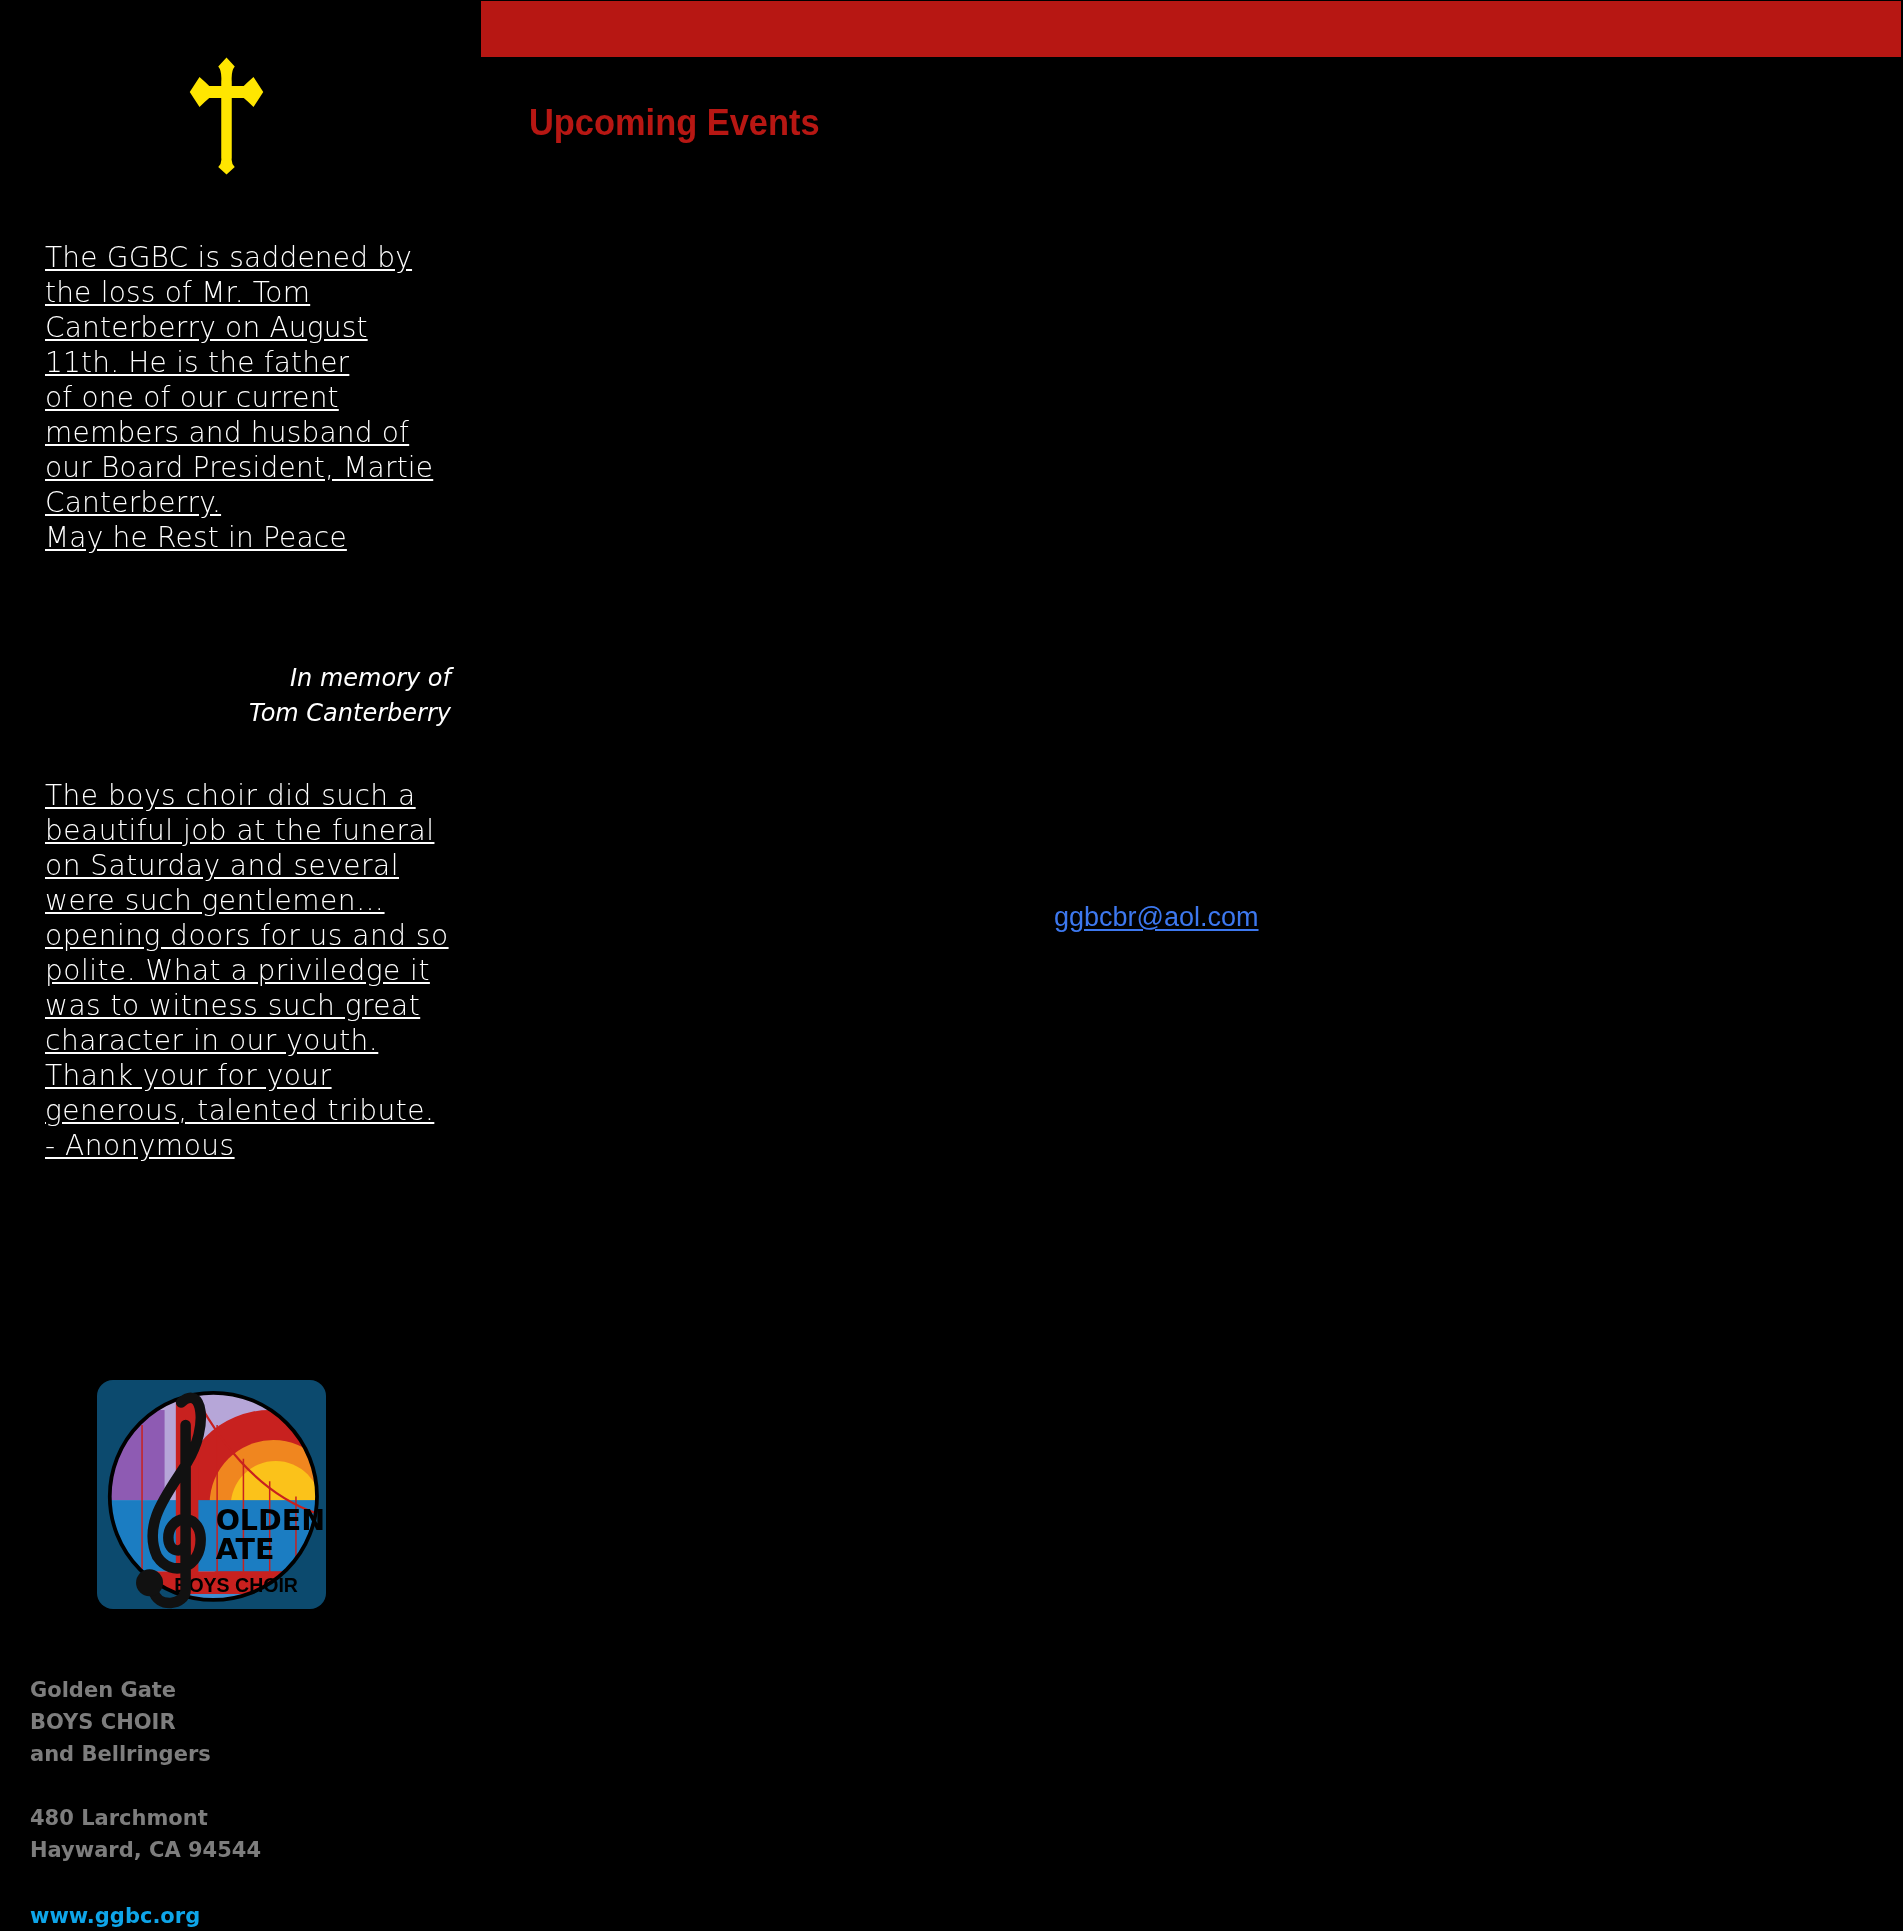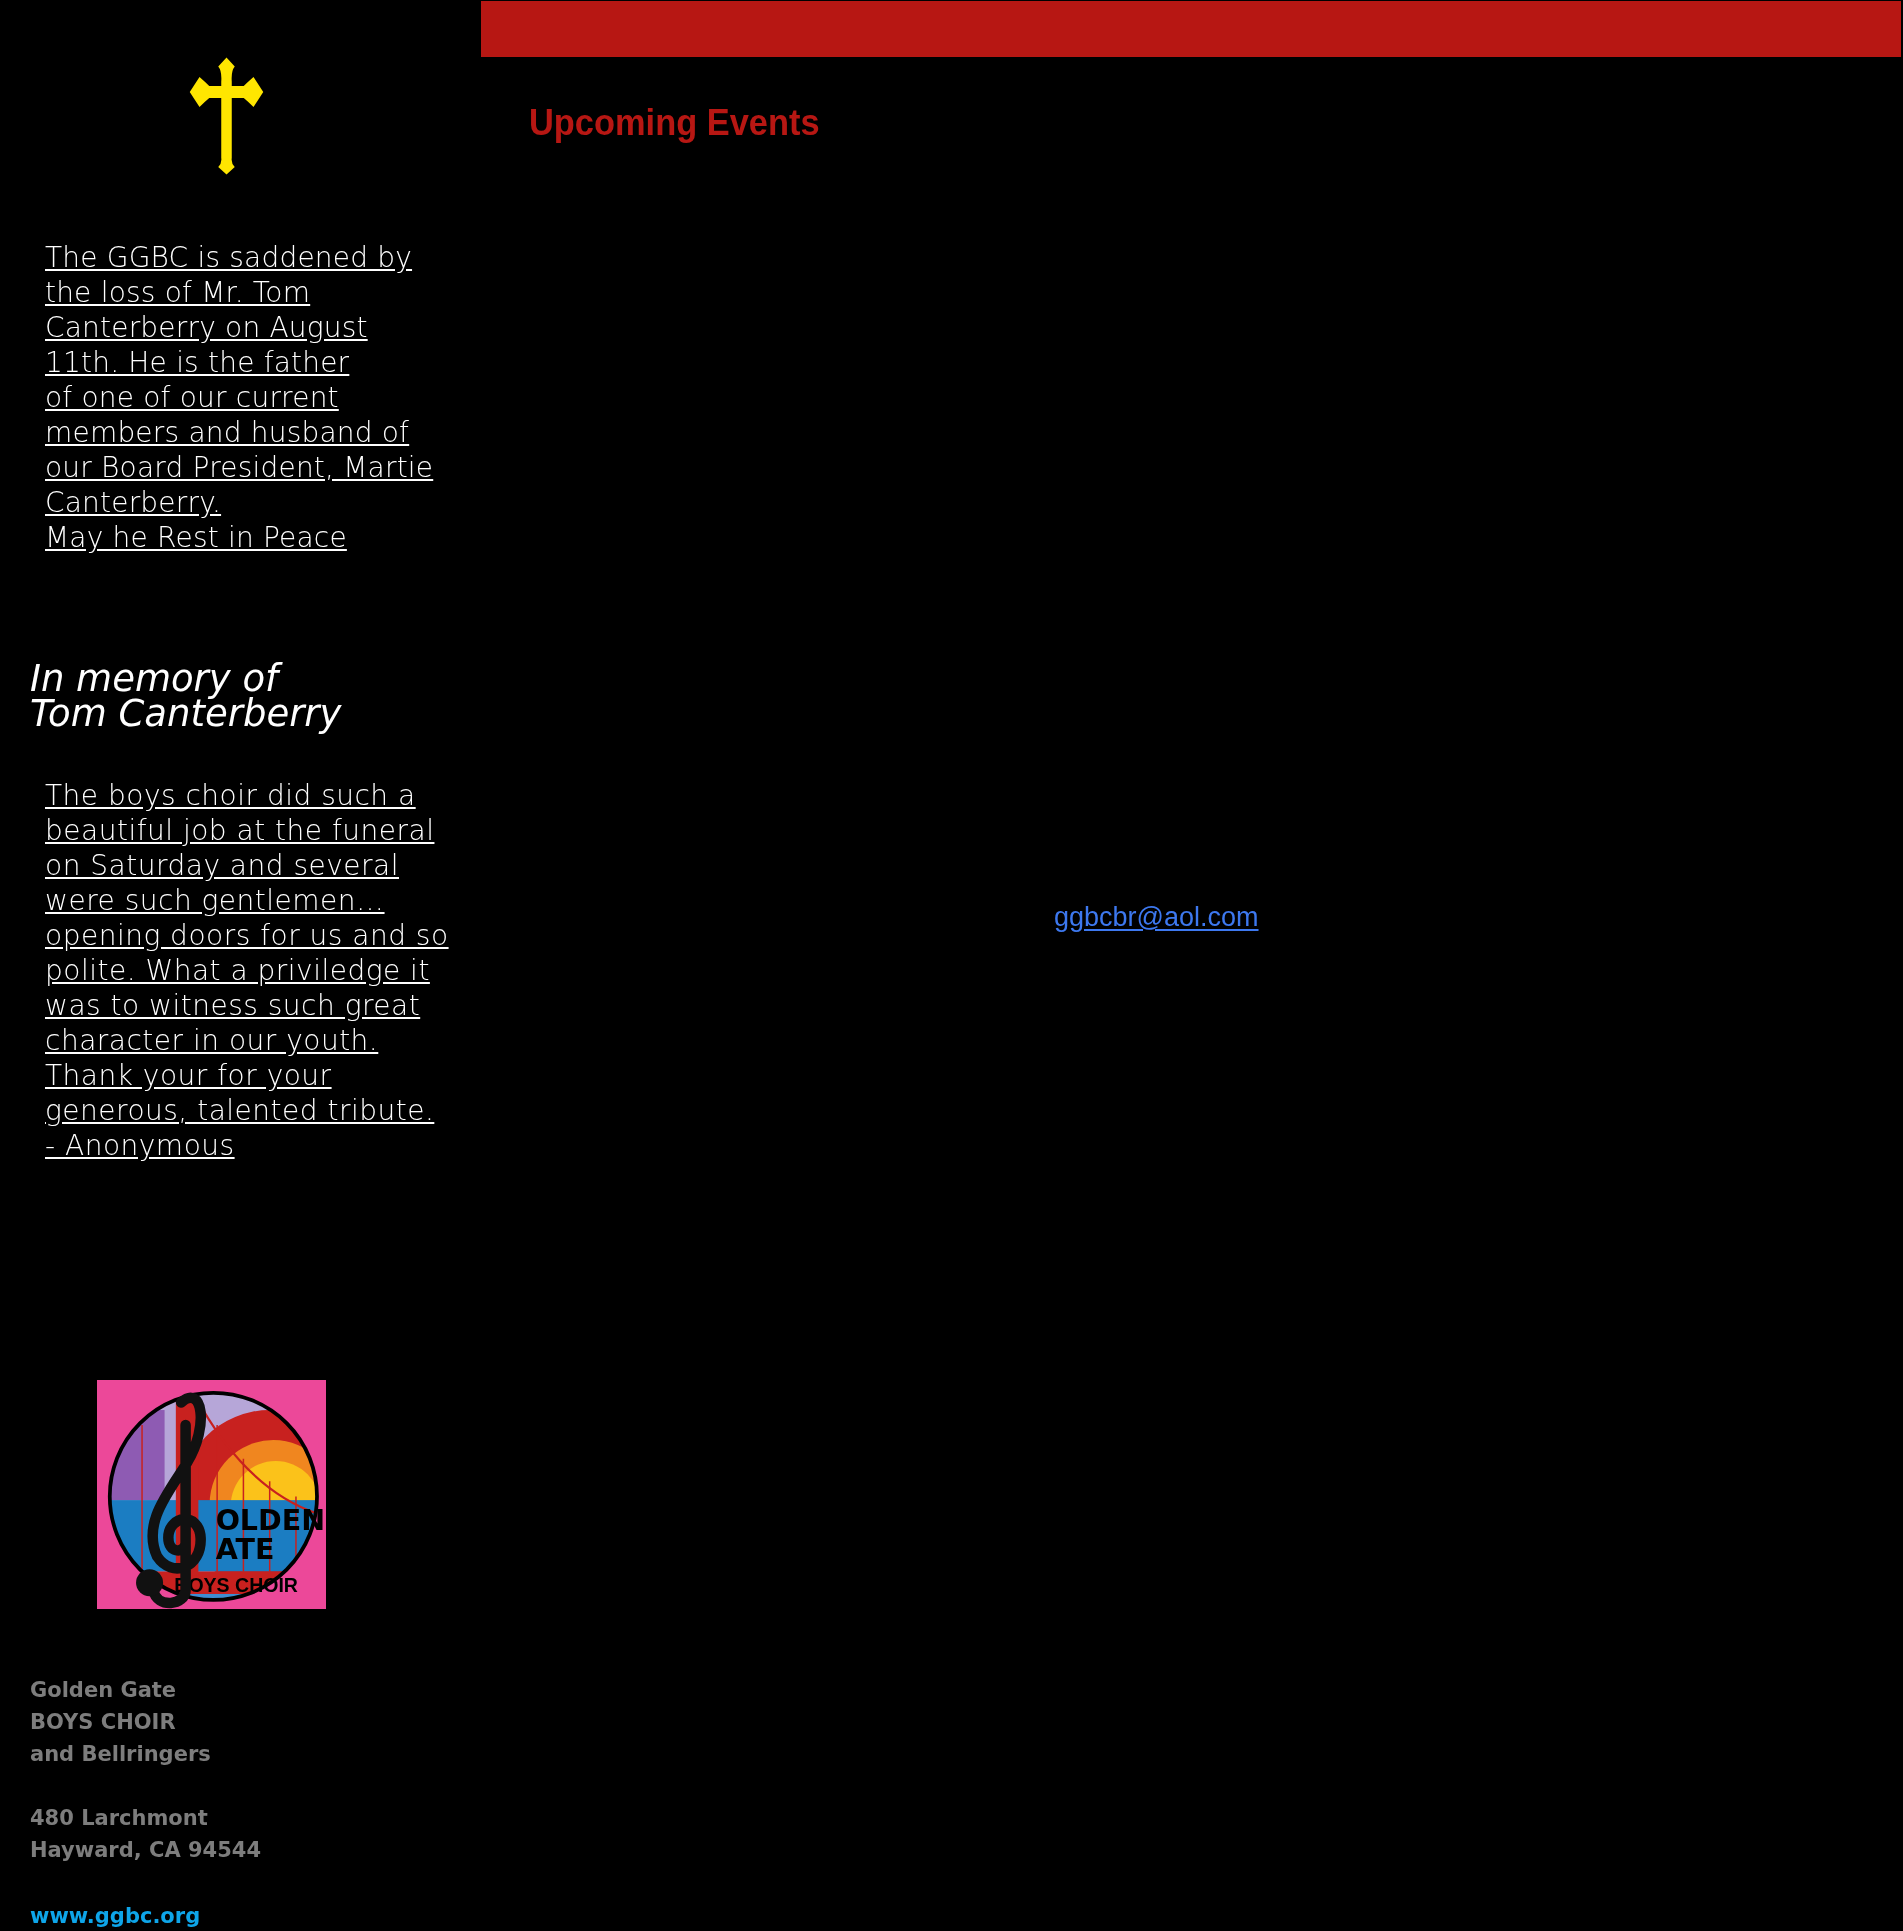--- a/index.html
+++ b/index.html
@@ -41,34 +41,35 @@
       white-space: pre-line;
       letter-spacing: 0.2px;
       text-decoration: underline;
     }
     #condolence { top: 240px; }
     .memory-heading {
       position: absolute;
       left: 30px;
       width: 421px;
       top: 661px;
-      text-align: left;
+      text-align: right;
       font-style: italic;
-      font-size: 37px;
+      font-size: 24px;
       line-height: 35px;
       white-space: pre-line;
     }
     #tribute { top: 778px; letter-spacing: 0.5px; }
     .logo {
       position: absolute;
       left: 97px;
       top: 1380px;
       width: 229px;
       height: 229px;
-      background: #ec4899;
+      background: #0c4a6e;
+      border-radius: 16px;
     }
     .footer {
       position: absolute;
       left: 30px;
       width: 364px;
       text-align: left;
       color: #7d7d7d;
       font-size: 21px;
       line-height: 32px;
       white-space: pre-line;

